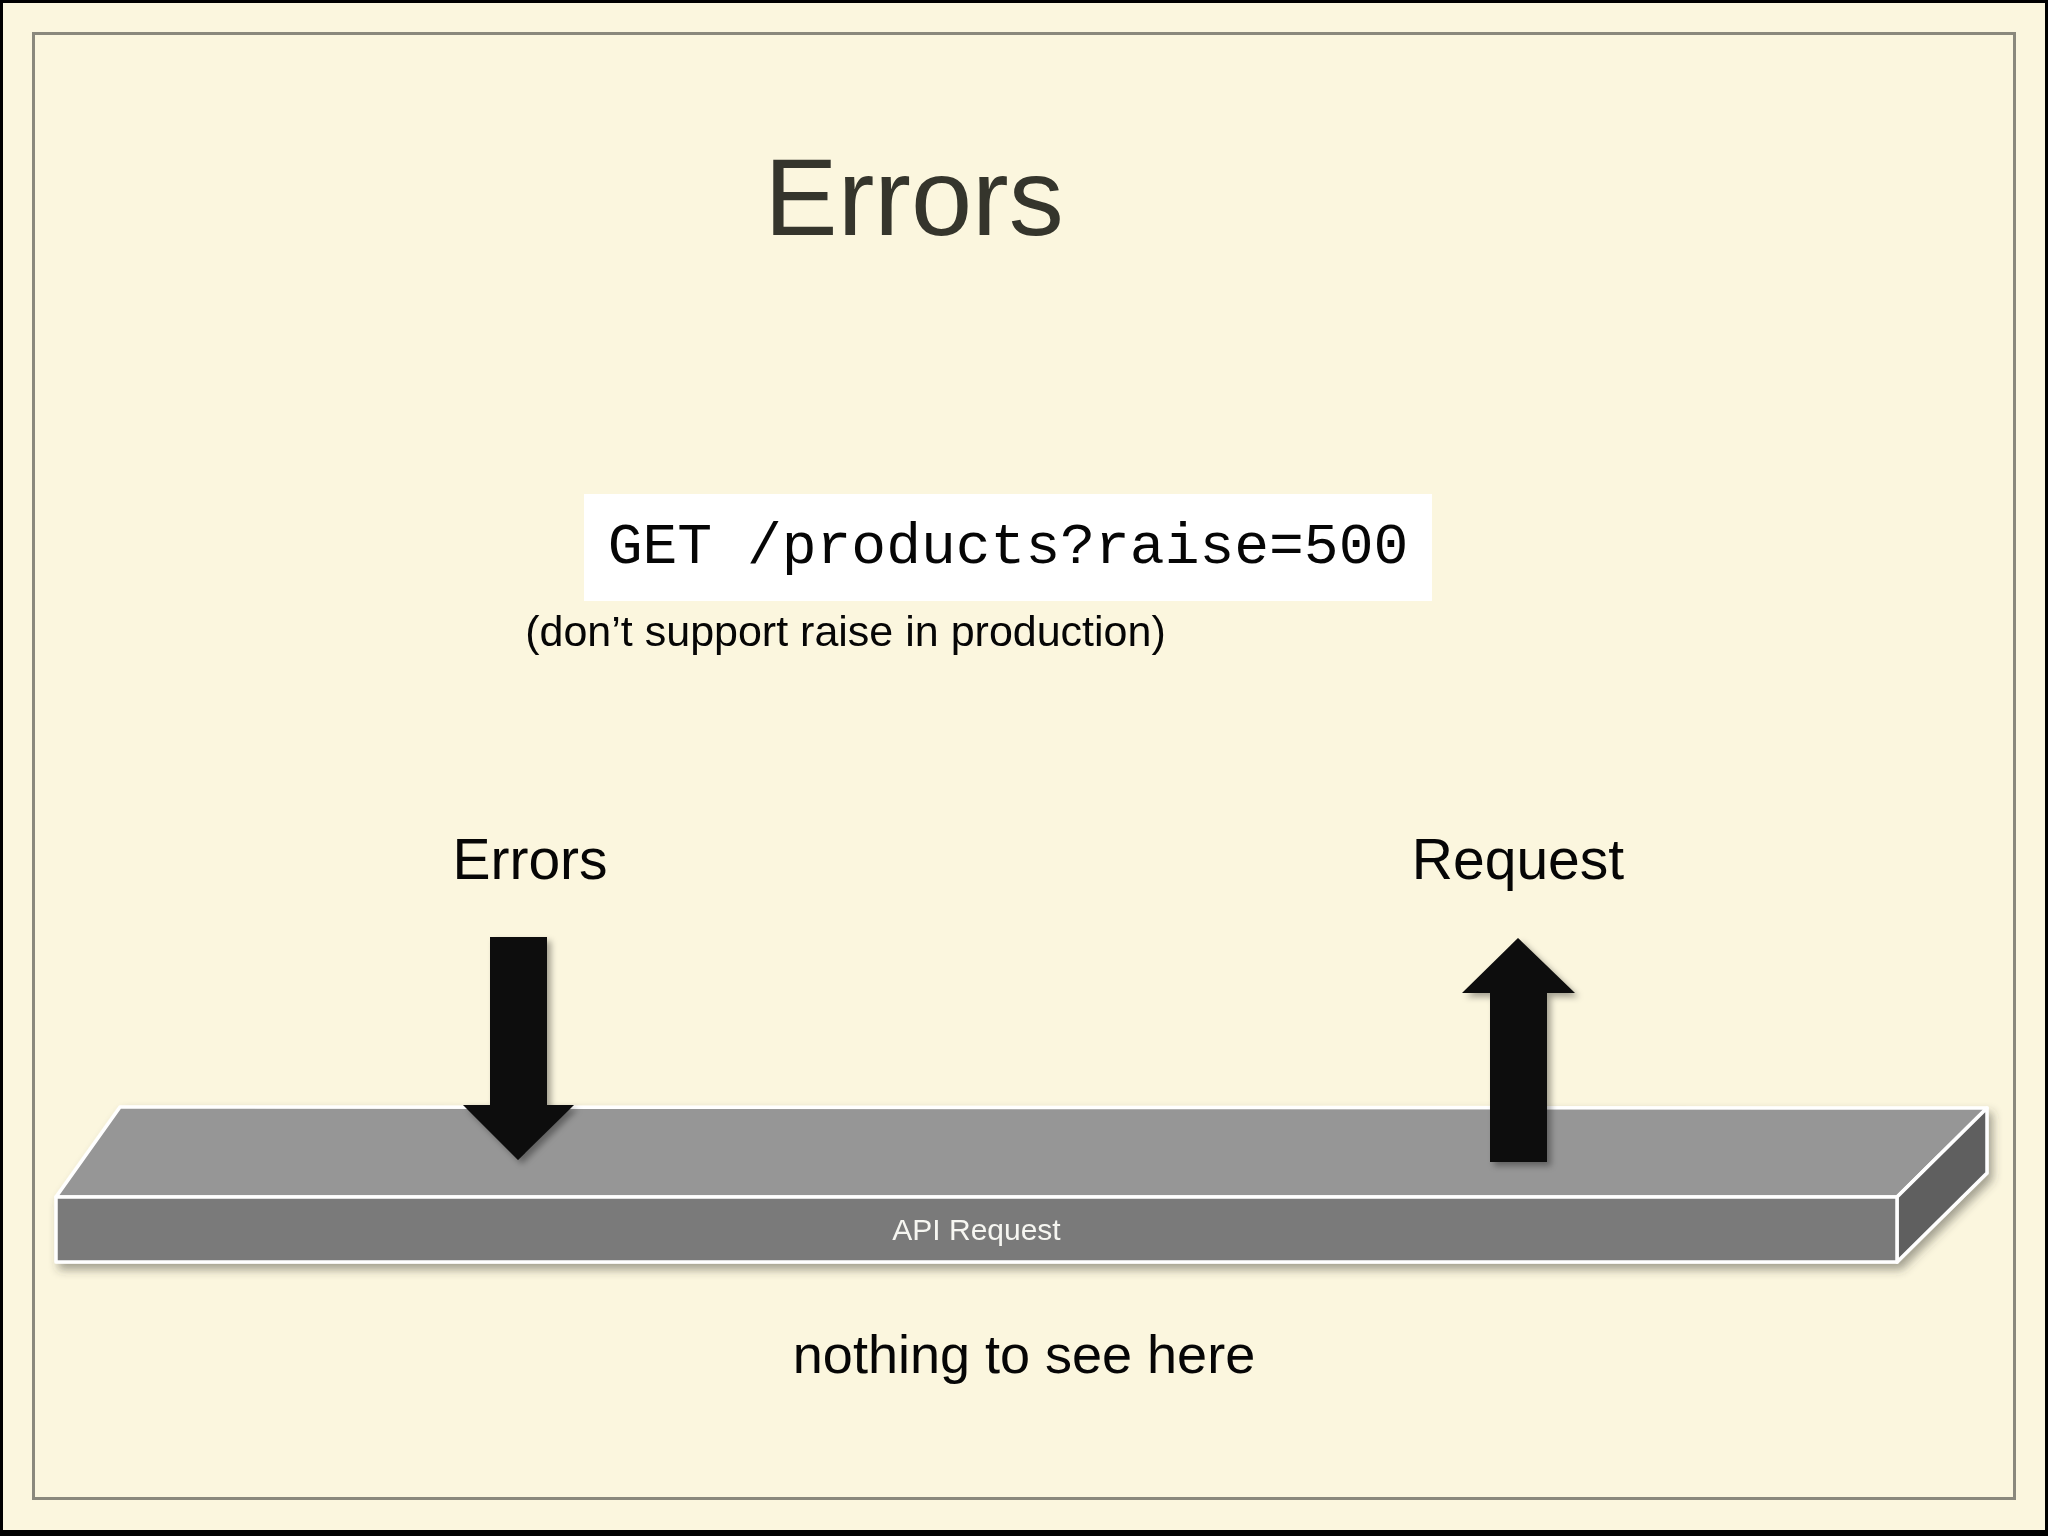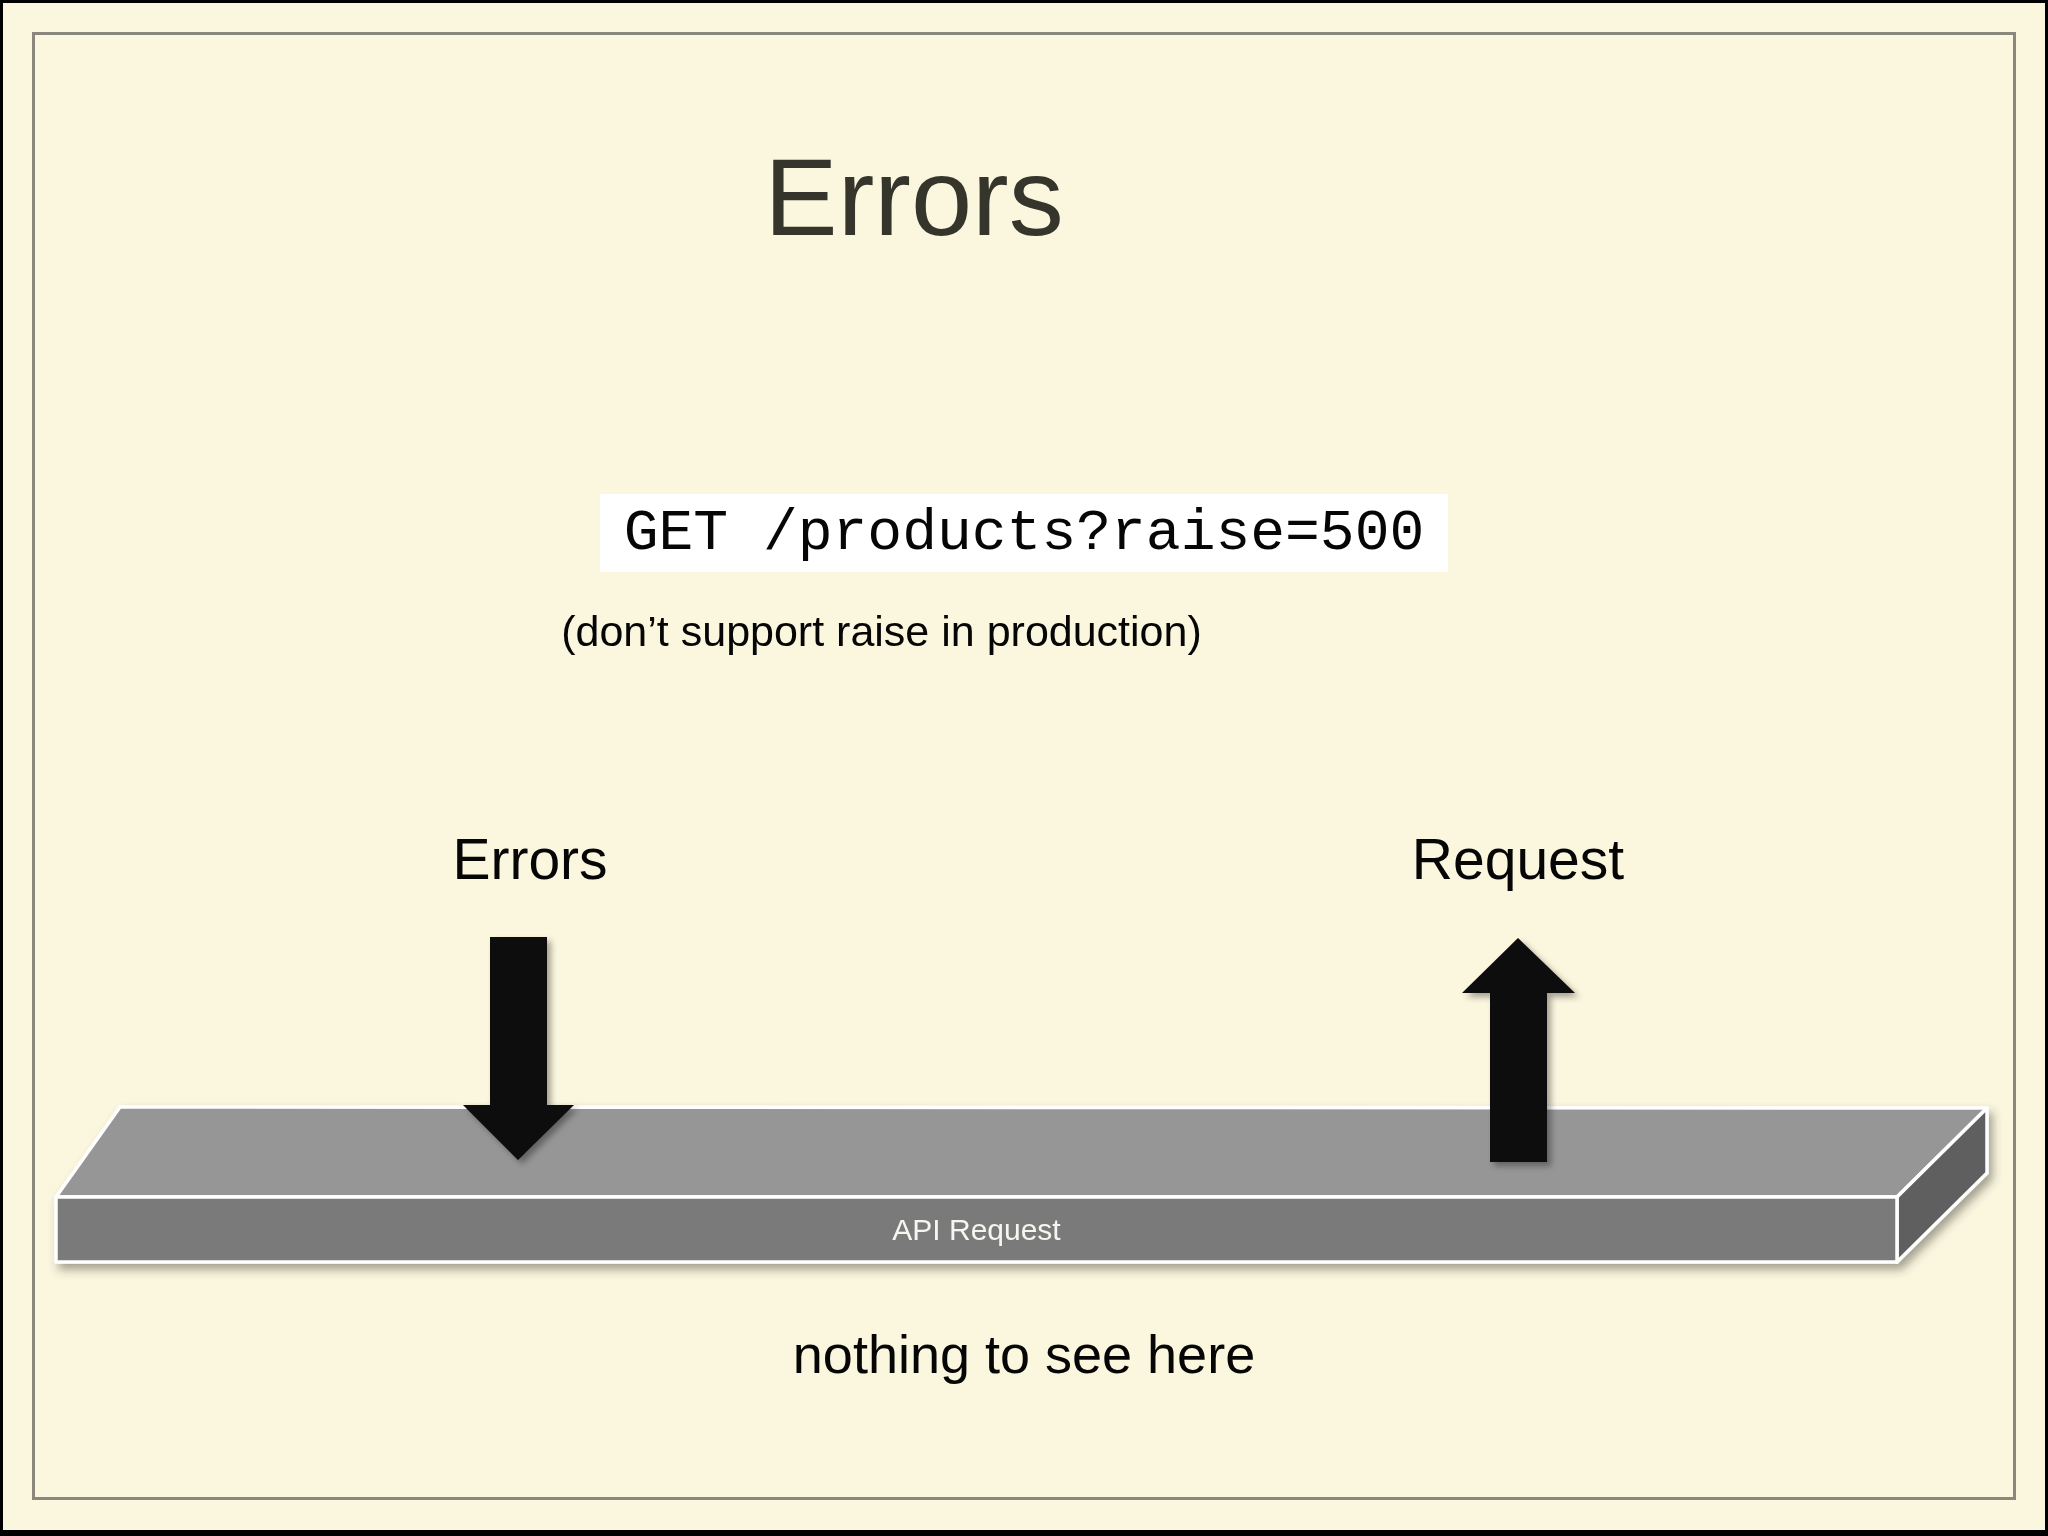--- a/index.html
+++ b/index.html
@@ -31,37 +31,36 @@
     top: 142px; left: 0; width: 1828px;
     margin: 0;
     text-align: center;
     font-size: 110px;
     font-weight: normal;
     line-height: 1;
     color: var(--c-title-text, #35352C);
   }
   .code-box {
     position: absolute;
-    left: 600px; top: 494px;
-    width: 848px; height: 78px;
+    left: 584px; top: 494px;
+    width: 848px; height: 107px;
     background: var(--c-code-background, #fff);
     display: flex; align-items: center; justify-content: center;
     font-family: "Liberation Mono", monospace;
     font-size: 58px;
     color: var(--c-body-text, #000);
     white-space: nowrap;
   }
   .code-note {
     position: absolute;
     top: 610px; left: 0; width: 1691px;
     text-align: center;
     font-size: 43px;
     line-height: 1;
     color: var(--c-body-text, #000);
-    padding-left: 36px;
   }
   .flow-label {
     position: absolute;
     top: 831px;
     width: 400px;
     text-align: center;
     font-size: 57px;
     line-height: 1;
     color: var(--c-body-text, #000);
   }

